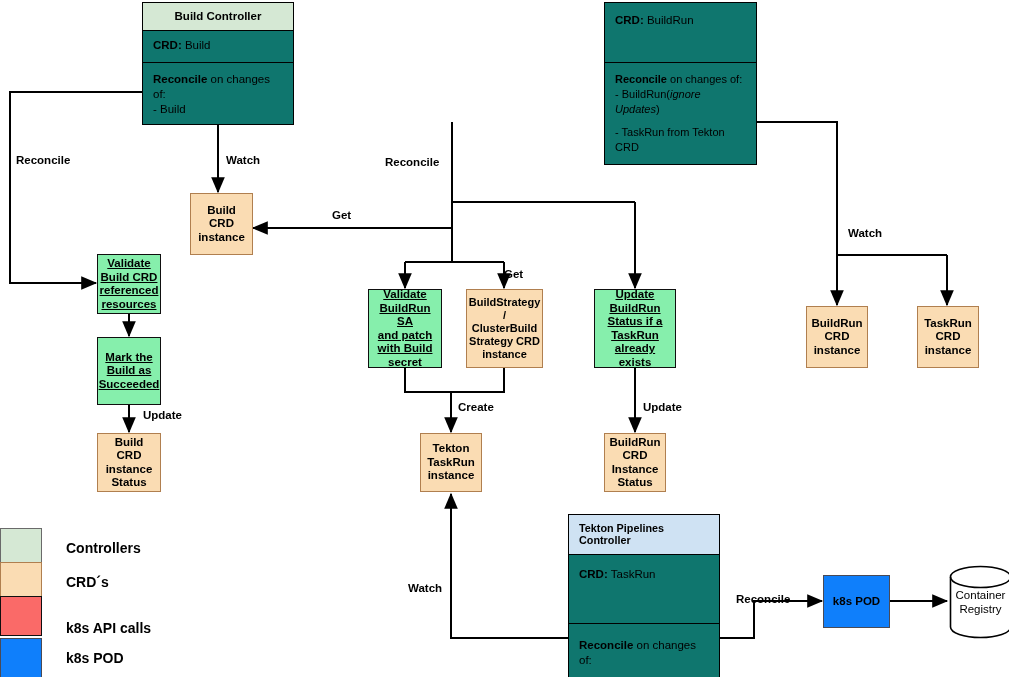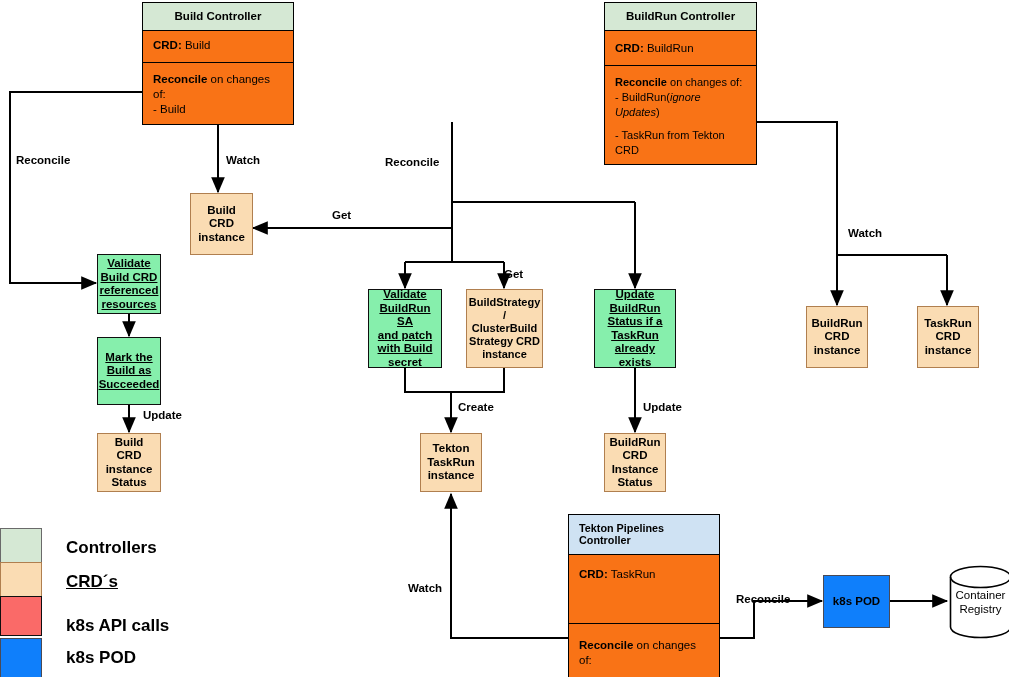--- a/index.html
+++ b/index.html
@@ -19,21 +19,21 @@
     color:#000;border:1.6px solid #000;background:#fff;
     padding:2px 3px;
   }
   .crd{background:#fadcb3;border-color:#b07f4f;}
   .api{background:#86efac;border-color:#0f0f0f;text-decoration:underline;}
   .pod{background:#0f7ffb;border-color:#4a4a55;color:#000;}
 
   
   .ctrl{
     position:absolute;box-sizing:border-box;
-    border:1.4px solid #000;background:#f97316;
+    border:1.4px solid #000;background:#0f766e;
     display:flex;flex-direction:column;
   }
   .ctrl .hdr{
     font-weight:bold;font-size:11.5px;color:#000;
     text-align:center;padding:7px 4px 8px;
     border-bottom:1.4px solid #000;
     background:#d5e8d4;
   }
   .ctrl.tekton .hdr{background:#cfe2f3;text-align:left;padding-left:10px;}
   .ctrl .sec{
@@ -52,21 +52,21 @@
   }
 
   
   .legend{position:absolute;left:0px;top:520px;width:180px;}
   .leg-row{position:absolute;display:flex;align-items:center;}
   .leg-sw{width:42px;height:40px;border:1.4px solid #000;box-sizing:border-box;}
   .leg-sw.c-ctrl{background:#d5e8d4;border-color:#6a6a6a;}
   .leg-sw.c-crd{background:#fadcb3;border-color:#b07f4f;}
   .leg-sw.c-api{background:#fa6a68;border-color:#0f0f0f;}
   .leg-sw.c-pod{background:#0f7ffb;border-color:#4a4a55;}
-  .leg-lbl{margin-left:24px;font-size:17px;font-weight:bold;color:#000;white-space:nowrap;}
+  .leg-lbl{margin-left:24px;font-size:14px;font-weight:bold;color:#000;white-space:nowrap;}
 
   
   .cyl{position:absolute;}
   .cyl .cyl-txt{
     position:absolute;left:0;top:0;width:100%;height:100%;
     display:flex;flex-direction:column;align-items:center;justify-content:center;
     font-size:11.5px;line-height:14px;color:#000;text-align:center;font-weight:normal;
   }
 </style>
 </head>
@@ -132,21 +132,20 @@
       <b>CRD:</b><span> Build</span>
     </div>
     <div class="sec grow">
       <div><b>Reconcile</b><span> on changes</span></div>
       <div>of:</div>
       <div>- Build</div>
     </div>
   </div>
 
   <div class="ctrl" style="left:604px;top:2px;width:153px;height:163px;">
-    <div class="hdr">BuildRun Controller</div>
     <div class="sec" style="height:48px;padding-top:10px;">
       <b>CRD:</b><span> BuildRun</span>
     </div>
     <div class="sec grow" style="font-size:11px;">
       <div><b>Reconcile</b><span> on changes of:</span></div>
       <div><span>- BuildRun(</span><i>ignore Updates</i><span>)</span></div>
       <div style="height:8px;"></div>
       <div>- TaskRun from Tekton CRD</div>
     </div>
   </div>
@@ -260,21 +259,21 @@
   <span class="elabel" style="left:643px;top:401px;">Update</span>
   <span class="elabel" style="left:848px;top:227px;">Watch</span>
   <span class="elabel" style="left:408px;top:582px;">Watch</span>
   <span class="elabel" style="left:736px;top:593px;">Reconcile</span>
 
   <div class="legend">
     <div class="leg-row" style="left:0px;top:8px;">
       <span class="leg-sw c-ctrl"></span>
       <span class="leg-lbl">Controllers</span>
     </div>
-    <div class="leg-row" style="left:0px;top:42px;text-decoration:underline;">
+    <div class="leg-row" style="left:0px;top:42px;">
       <span class="leg-sw c-crd"></span>
       <span class="leg-lbl">CRD´s</span>
     </div>
     <div class="leg-row" style="left:0px;top:76px;align-items:flex-end;">
       <span class="leg-sw c-api"></span>
       <span class="leg-lbl">k8s API calls</span>
     </div>
     <div class="leg-row" style="left:0px;top:118px;">
       <span class="leg-sw c-pod"></span>
       <span class="leg-lbl">k8s POD</span>

